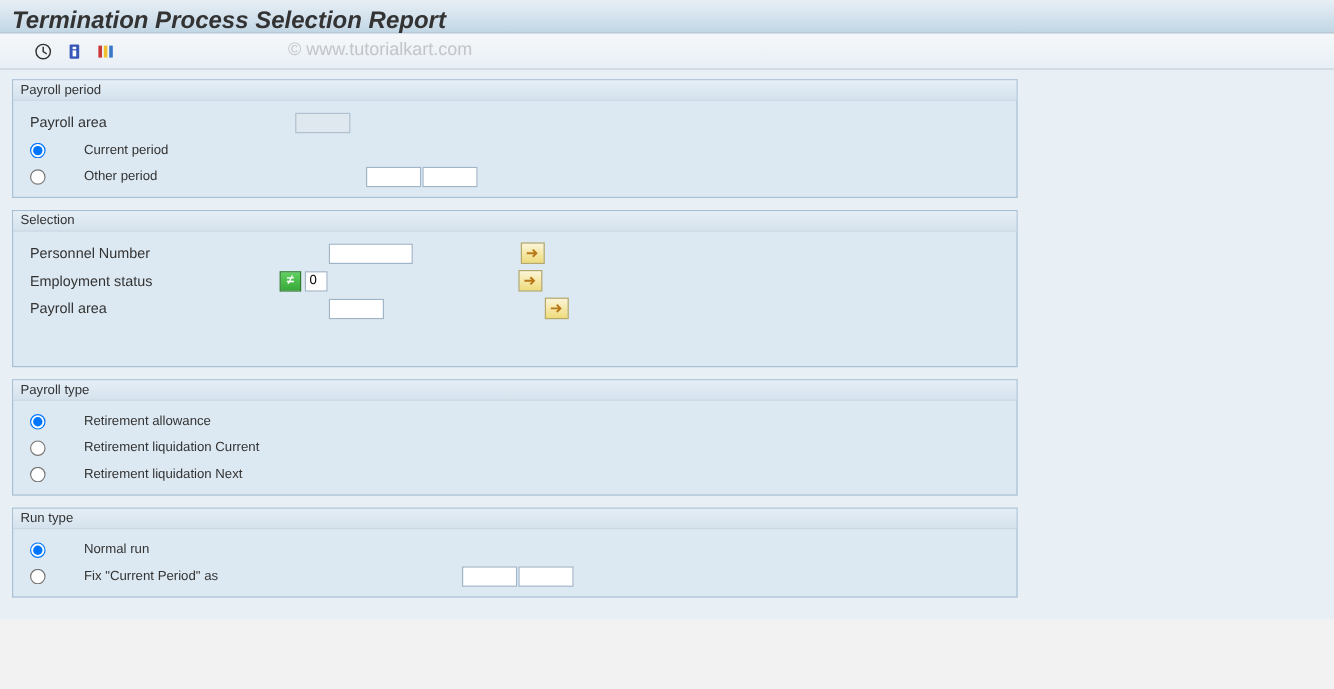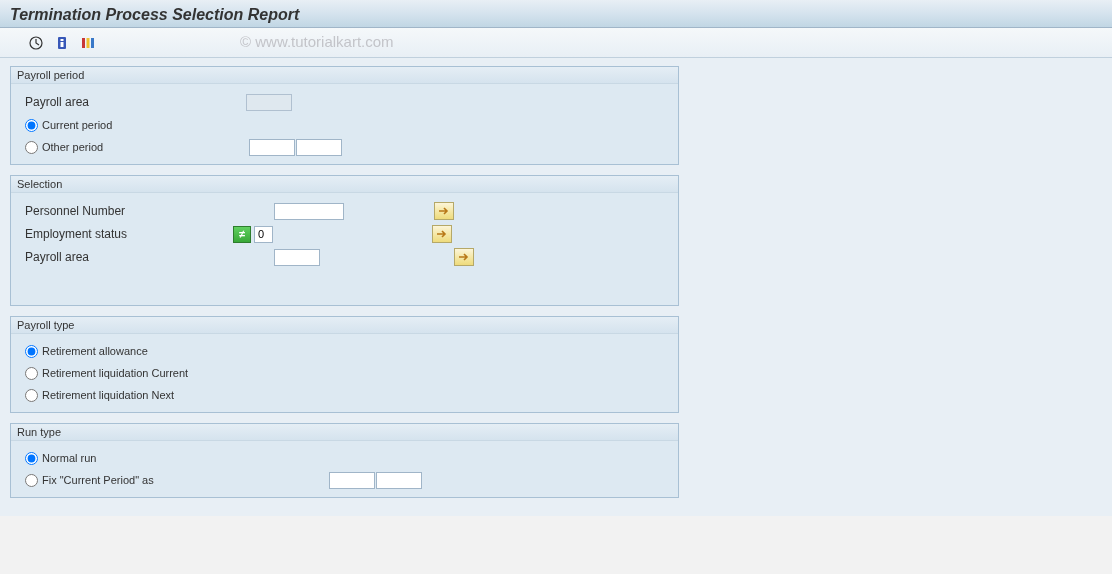--- a/index.html
+++ b/index.html
@@ -13,21 +13,21 @@
     }
     .title-bar {
       background: linear-gradient(to bottom, #e8eff5 0%, #d5e3ee 50%, #c1d6e4 100%);
       border-bottom: 1px solid #a0b5c8;
       padding: 6px 10px;
       height: 28px;
     }
     .title-text {
       font-style: italic;
       font-weight: bold;
-      font-size: 16px;
+      font-size: 20px;
       color: #333;
     }
     .toolbar {
       background: linear-gradient(to bottom, #f5f8fa 0%, #e8eff5 100%);
       border-bottom: 1px solid #c0d0dd;
       padding: 4px 26px;
       height: 30px;
       display: flex;
       align-items: center;
       gap: 6px;
@@ -74,21 +74,21 @@
       min-width: 130px;
     }
     .sap-button.with-icon {
       padding: 2px 20px 2px 6px;
       gap: 18px;
     }
     .group-box {
       border: 1px solid #a8c0d4;
       background: #dde9f2;
       margin-bottom: 10px;
-      width: 669px;
+      width: 838px;
     }
     .group-title {
       padding: 2px 6px;
       font-size: 11px;
       color: #333;
       border-bottom: 1px solid #c8d8e4;
       background: linear-gradient(to bottom, #e5eef5, #d5e3ee);
     }
     .group-body {
       padding: 6px 10px;
@@ -103,20 +103,21 @@
       width: 225px;
       color: #333;
       font-size: 12px;
       padding-left: 4px;
     }
     .radio-row {
       display: flex;
       align-items: center;
       height: 22px;
       padding-left: 4px;
+      gap: 28px;
     }
     .radio-row input[type="radio"] {
       margin-right: 4px;
     }
     .radio-row label {
       font-size: 11px;
       color: #333;
       margin-right: 10px;
     }
     .text-input {

